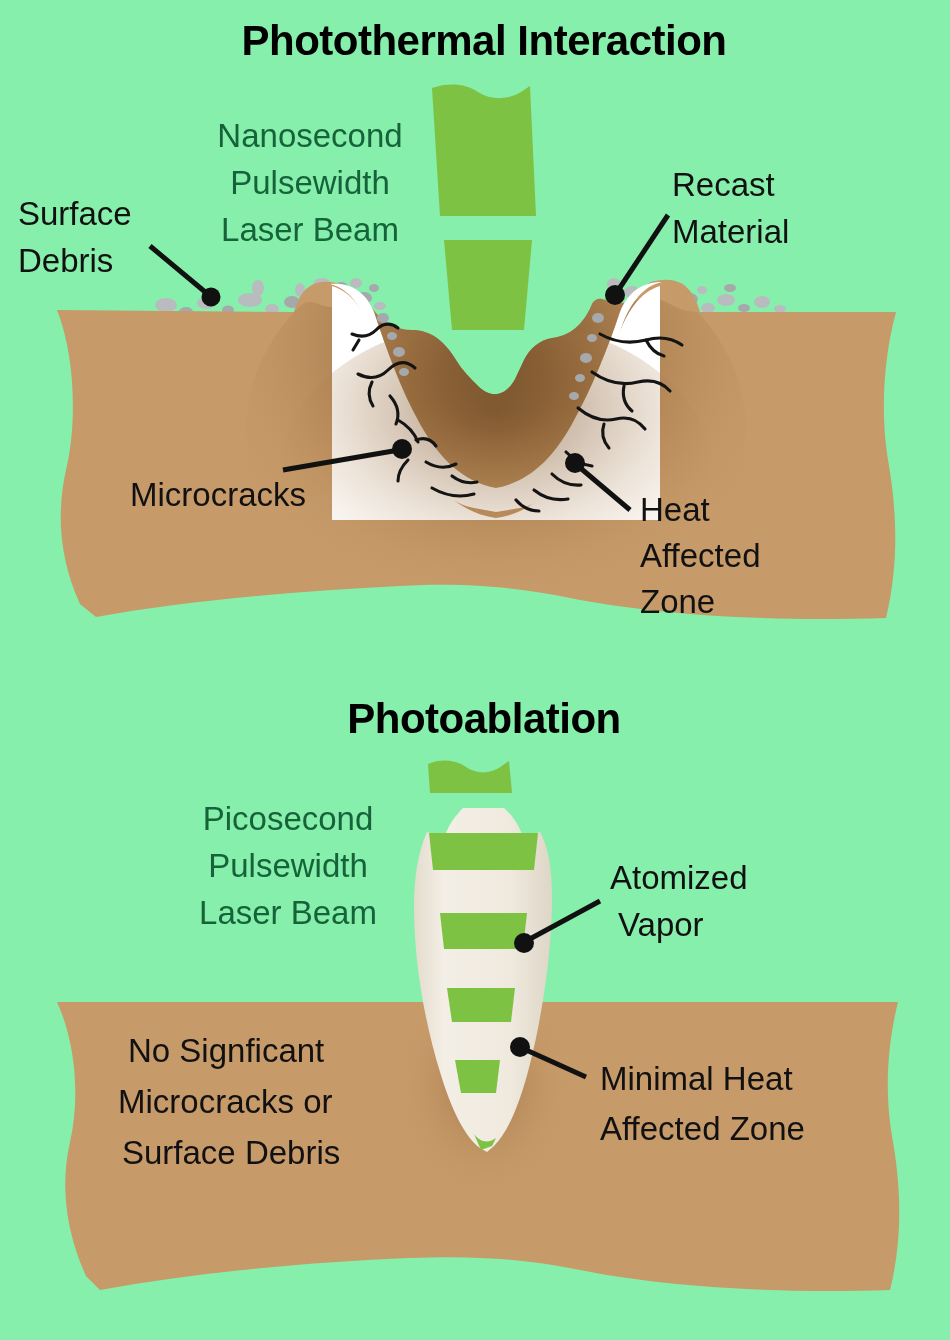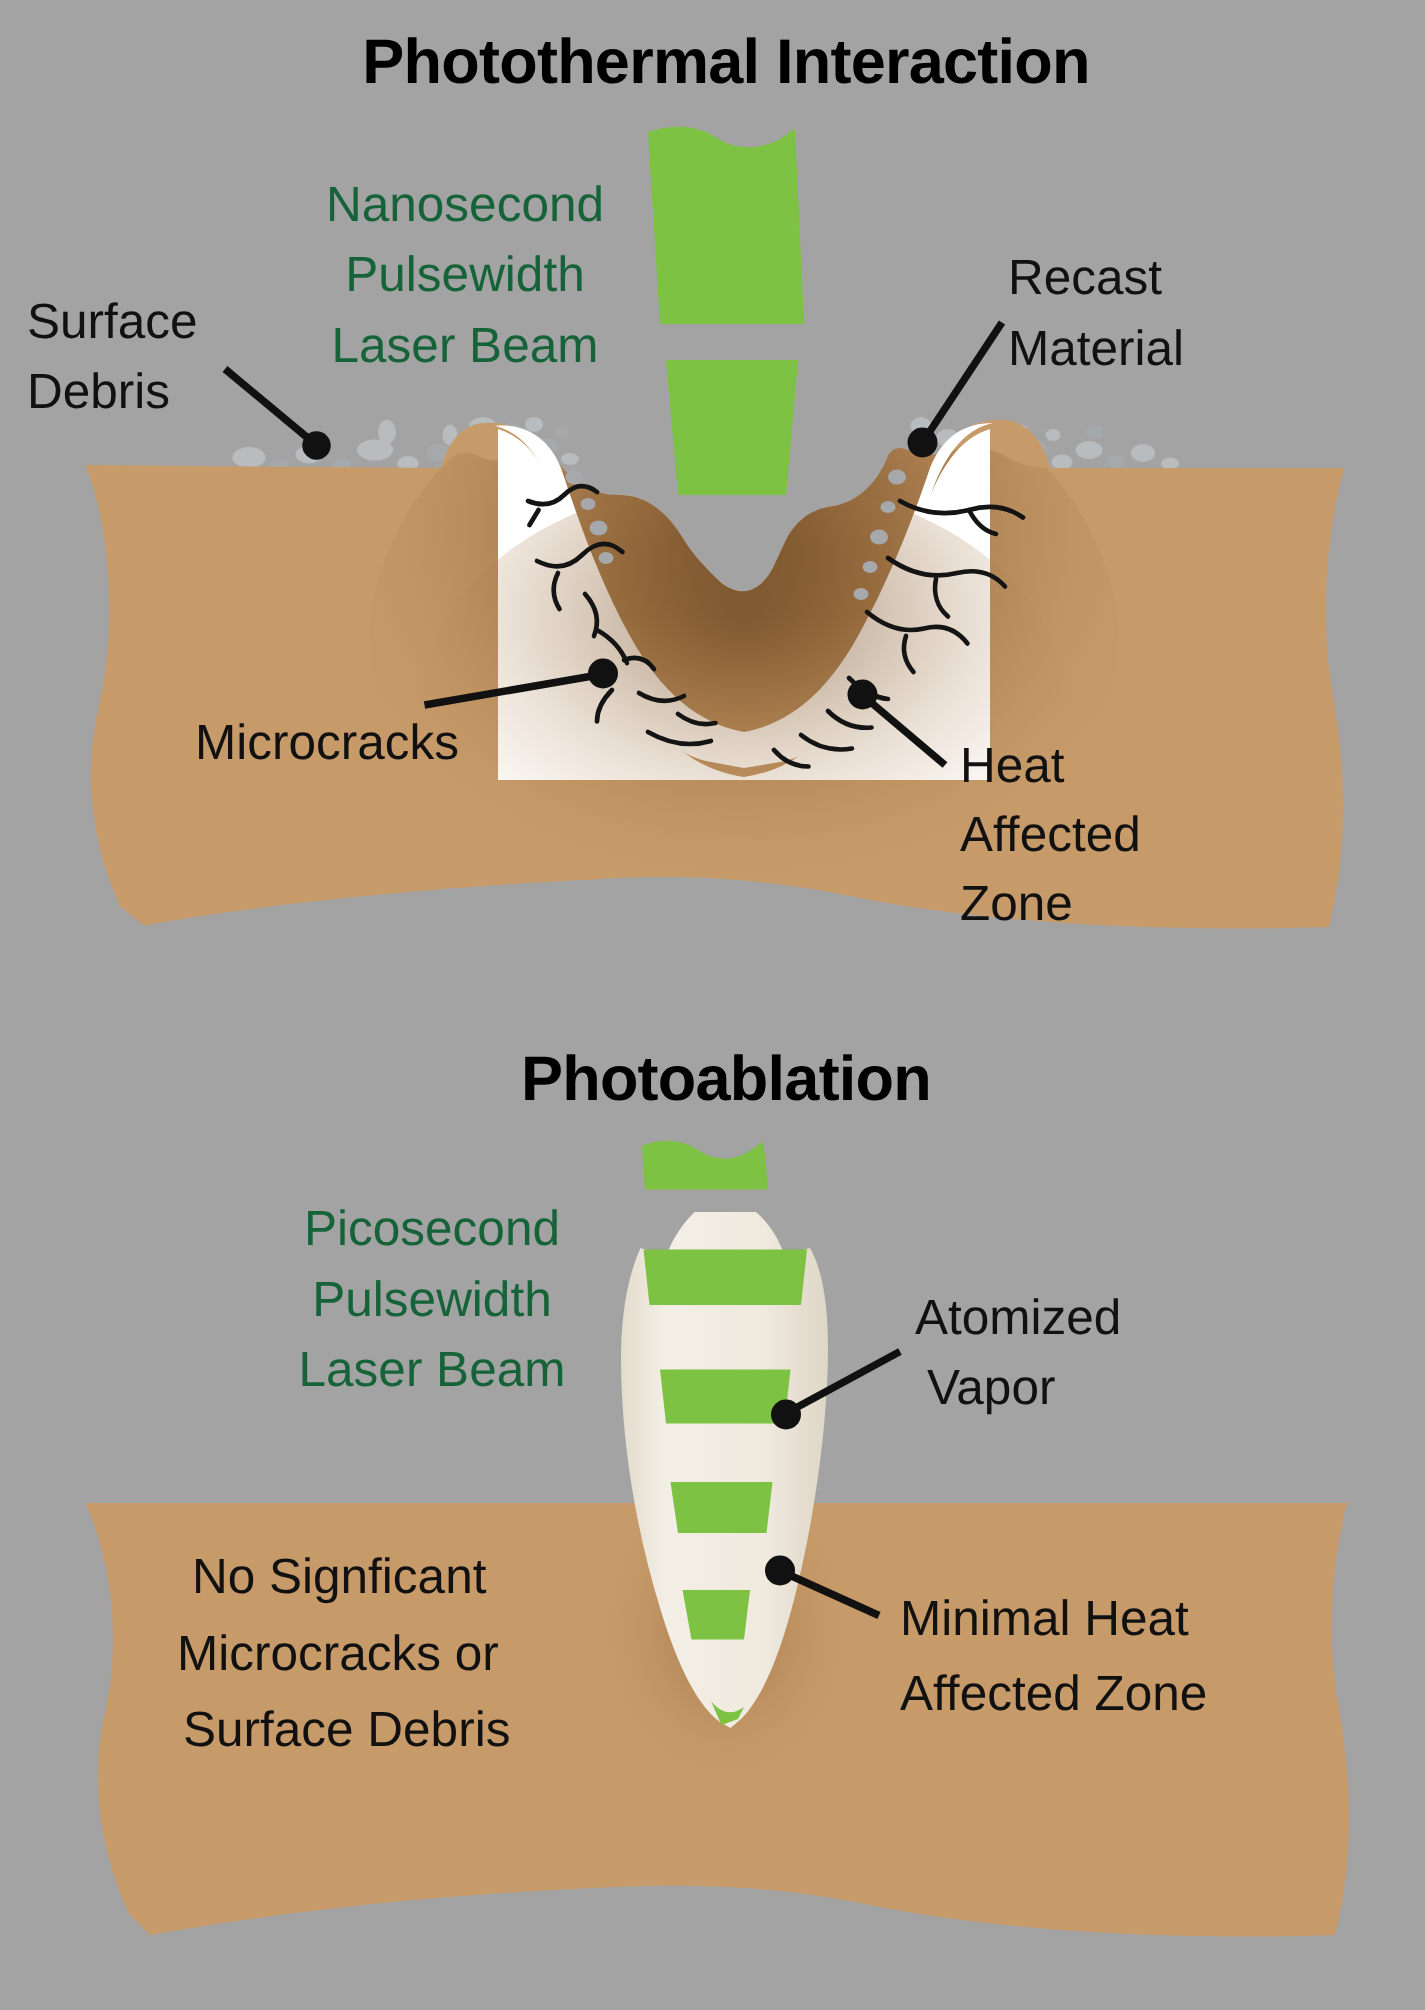--- a/index.html
+++ b/index.html
@@ -10,21 +10,21 @@
   body {
     width: 950px;
     height: 1340px;
     font-family: "Liberation Sans", sans-serif;
     overflow: hidden;
   }
   #figure {
     position: relative;
     width: 950px;
     height: 1340px;
-    background: #a3a3a3;
+    background: #86efac;
   }
   svg.stage {
     display: block;
     width: 950px;
     height: 1340px;
   }
   .panel-title {
     font-family: "Liberation Sans", sans-serif;
     font-weight: bold;
     font-size: 42px;

